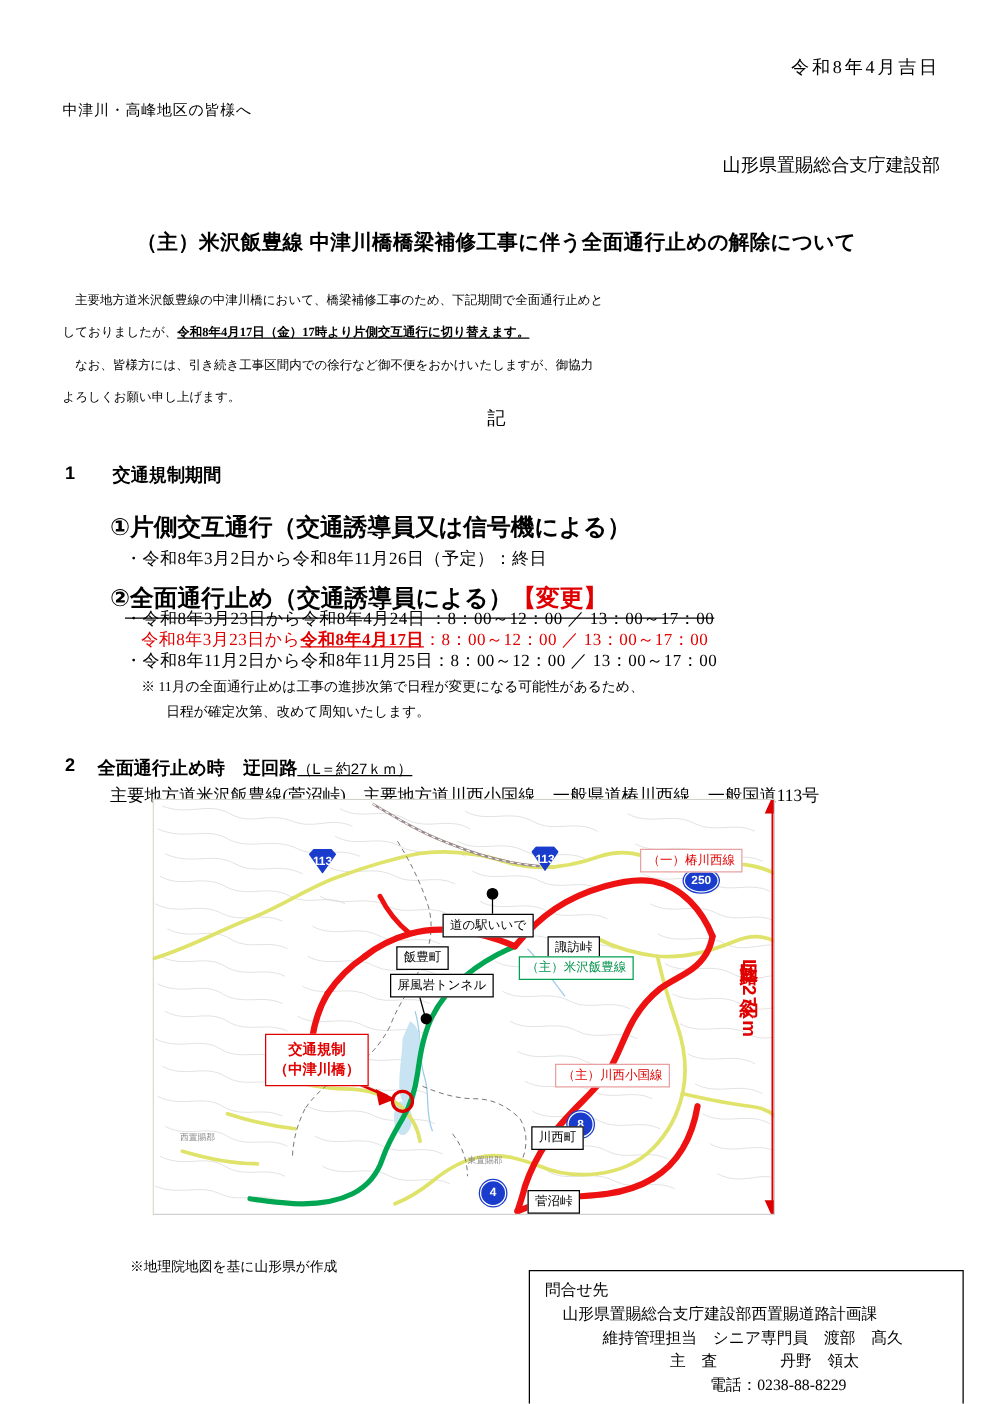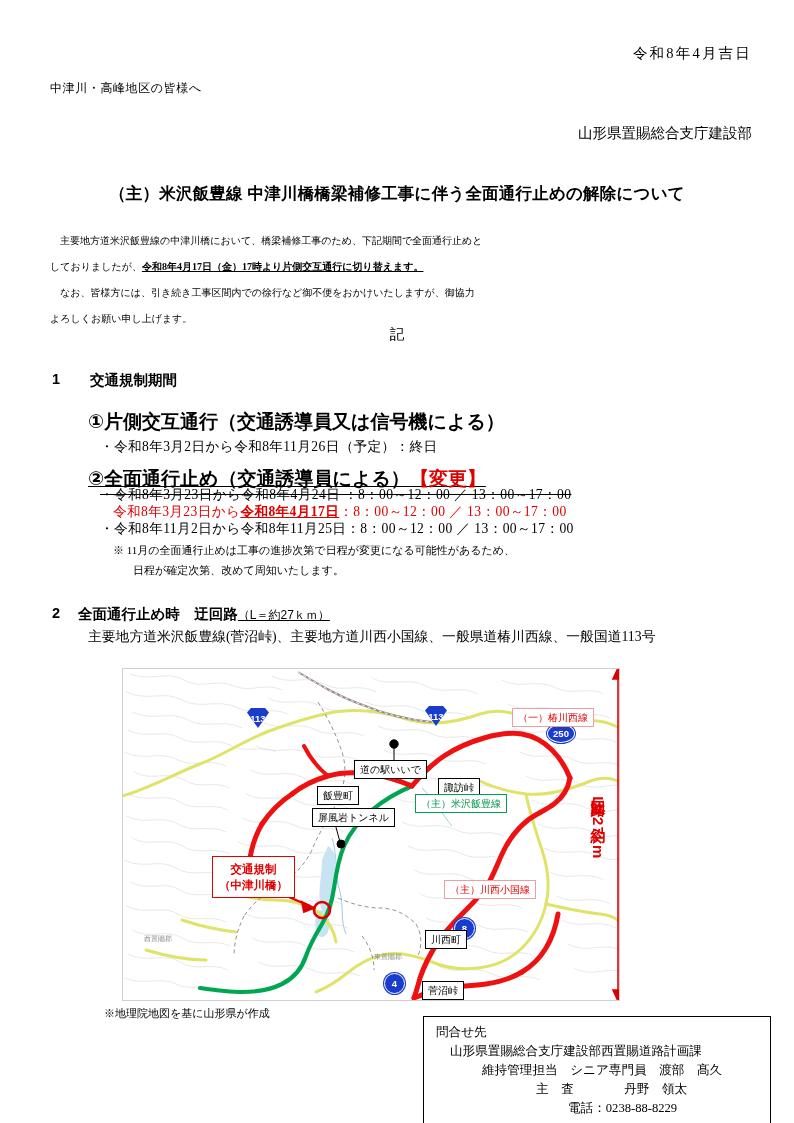--- a/index.html
+++ b/index.html
@@ -81,21 +81,21 @@
   .sec1-head .n { position: absolute; left: 0; top: 0; }
   .sec1-head .t { position: absolute; left: 26px; top: 0; white-space: nowrap; margin-left: 12px; }
 
   .sub-head {
     font-family: "Liberation Sans", "DejaVu Sans", sans-serif;
     font-weight: bold;
     font-size: 19px;
     white-space: nowrap;
   }
   .s1a { left: 88px; top: 409px; }
-  .s1b { left: 88px; top: 466px; text-decoration: underline; }
+  .s1b { left: 88px; top: 466px; }
 
   .dateline {
     font-size: 13.6px;
     white-space: nowrap;
     letter-spacing: 0.4px;
   }
   .l-a  { left: 100px; top: 438px; }
   .l-b1 { left: 100px; top: 486px; }
   .l-b2 { left: 113px; top: 503px; }
   .l-b3 { left: 100px; top: 520px; }
@@ -114,21 +114,21 @@
   .sec2-head .t { position: absolute; left: 26px; top: 0; white-space: nowrap; }
   .sec2-head .t .len { font-weight: normal; font-size: 12px; text-decoration: underline; }
   .sec2-sub {
     left: 88px; top: 628px;
     font-size: 13.8px;
     white-space: nowrap;
   }
 
   
   #map {
-    left: 122px; top: 668px;
+    left: 122px; top: 639px;
     width: 498px; height: 333px;
     background: #fef9c3;
     overflow: hidden;
   }
   #map svg { display: block; }
 
   .map-credit {
     left: 104px; top: 1006px;
     font-size: 11px;
   }

